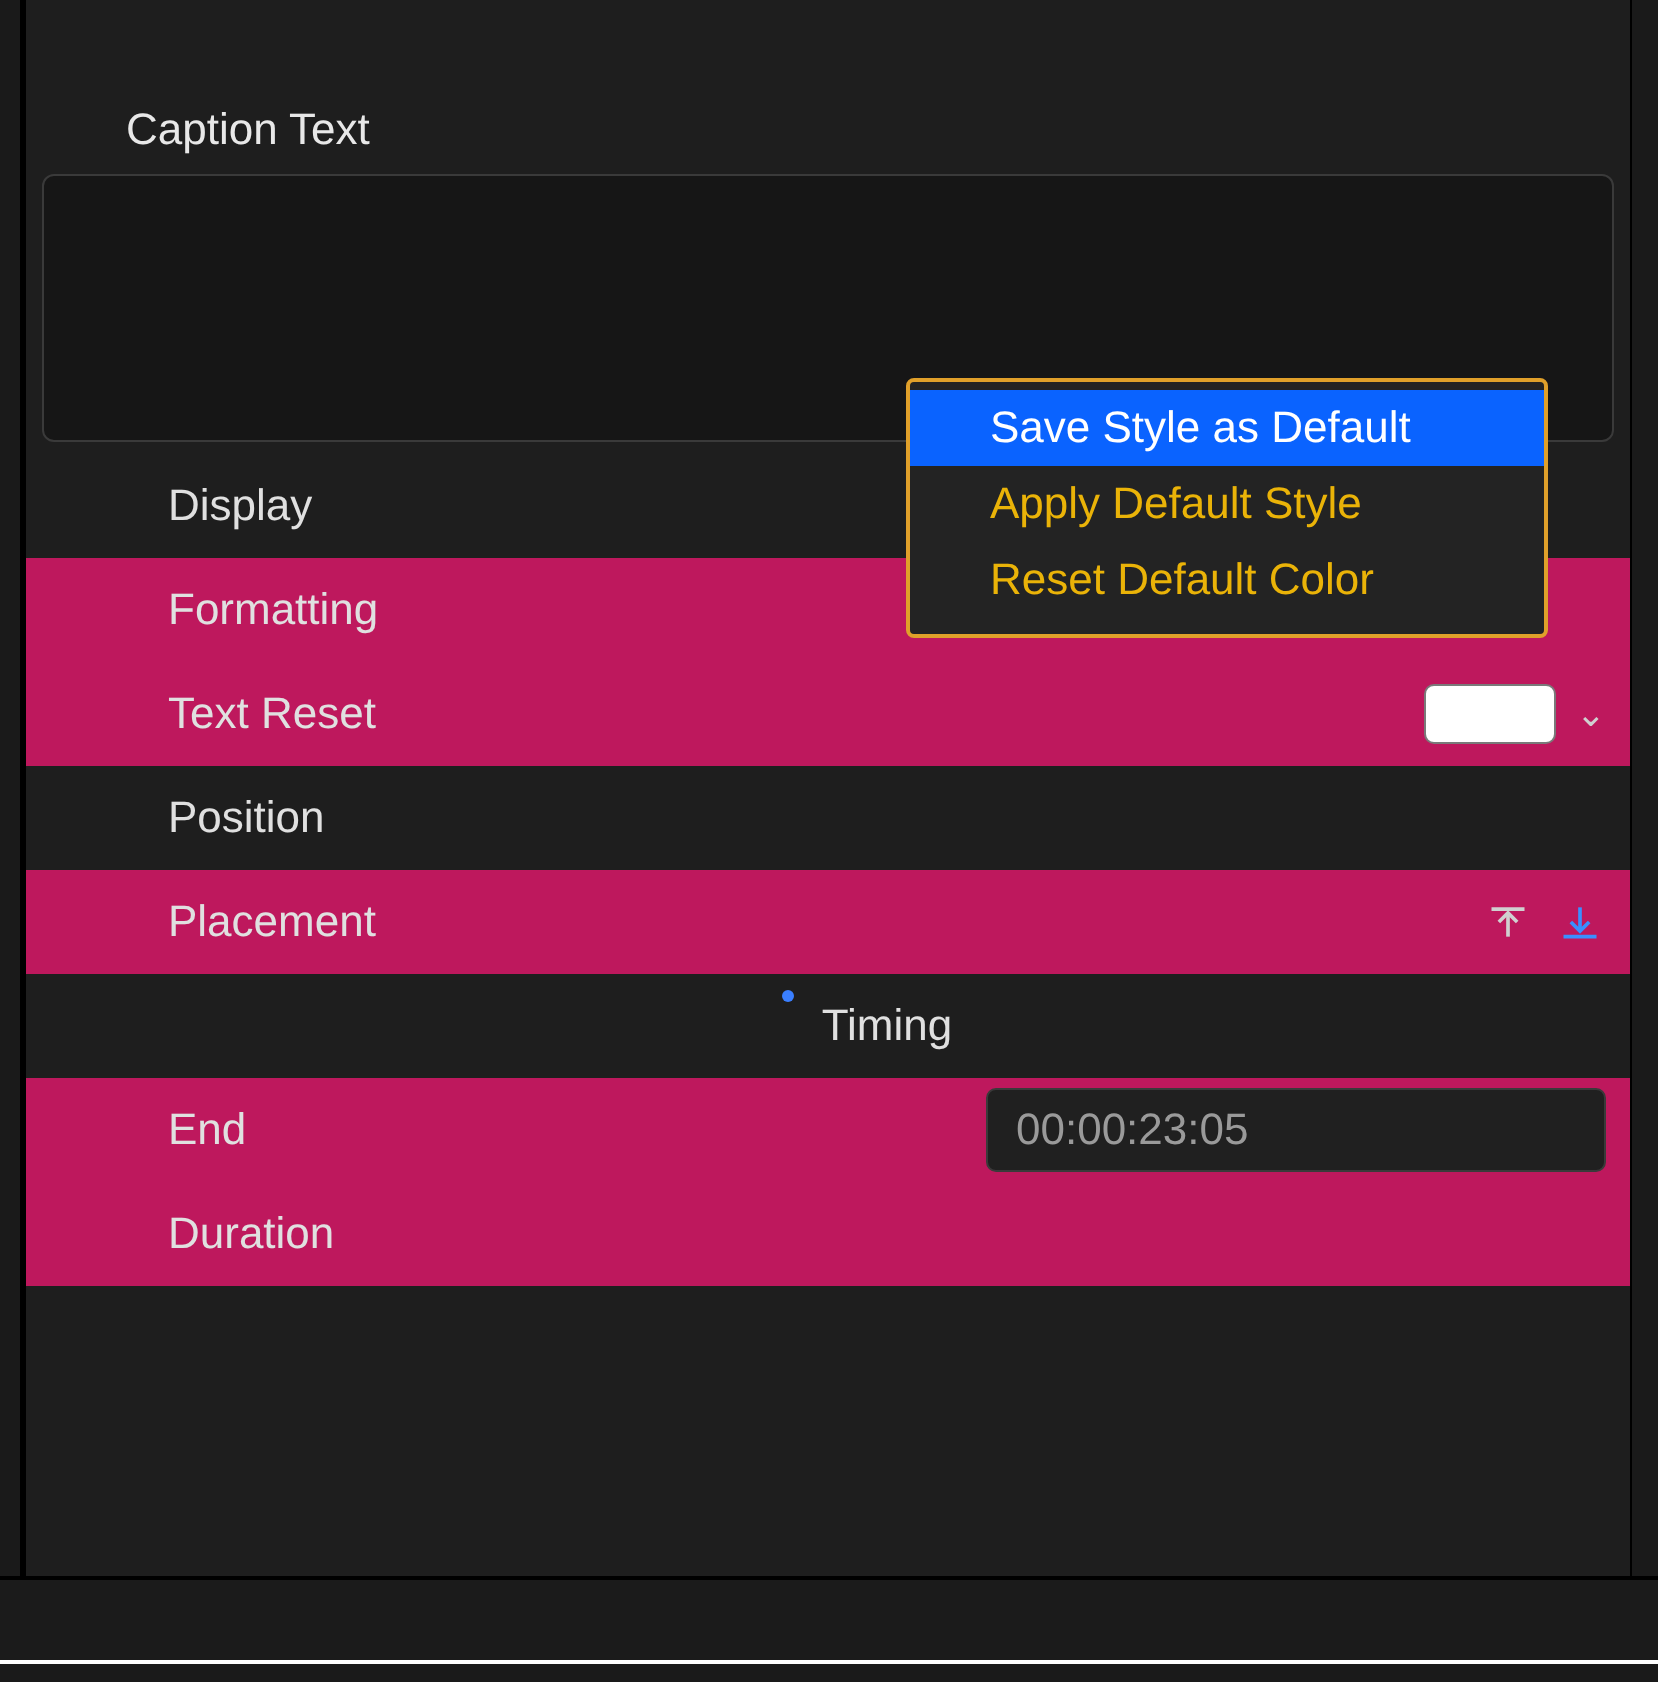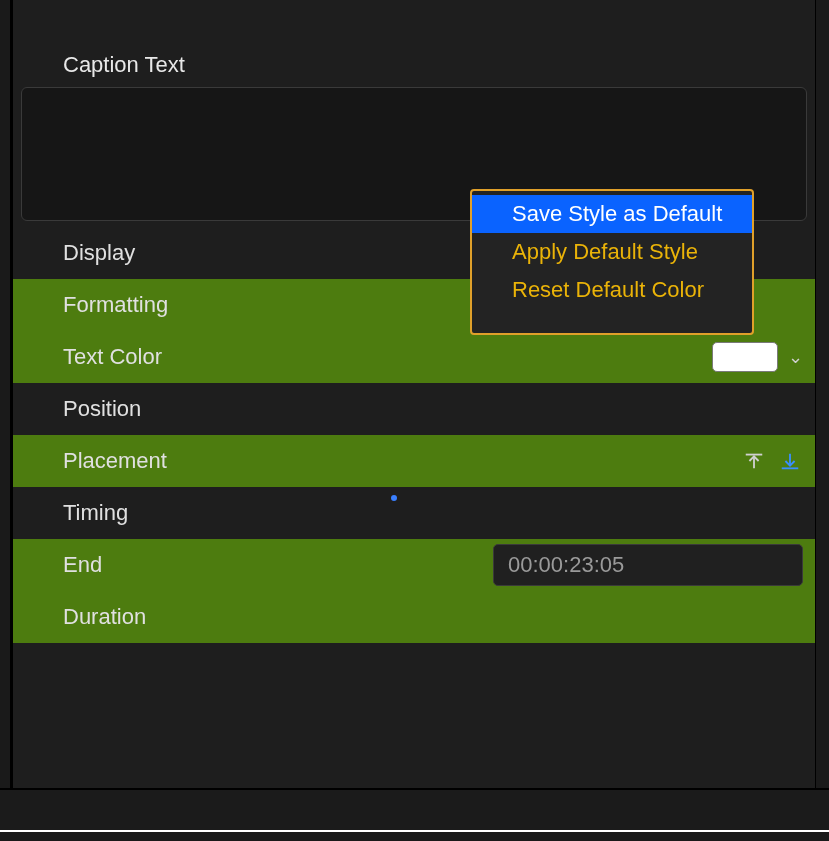--- a/index.html
+++ b/index.html
@@ -44,25 +44,26 @@
   }
   .row {
     height: 52px;
     display: flex;
     align-items: center;
     padding-left: 50px;
     padding-right: 12px;
     position: relative;
   }
   .row.shaded {
-    background: #4d7c0f;
+    background: #be185d;
   }
   .row-label {
     flex: 0 0 auto;
     color: #e0e0e0;
+    margin-left: 21px;
   }
   .row-control {
     margin-left: auto;
     display: flex;
     align-items: center;
     gap: 10px;
   }
   .color-swatch {
     width: 66px;
     height: 30px;
@@ -107,27 +108,27 @@
     position: absolute;
     left: 378px;
     top: 8px;
     width: 6px; height: 6px;
     border-radius: 50%;
     background: #3a7fff;
   }
   
   .popup {
     position: absolute;
-    left: 470px;
+    left: 453px;
     top: 189px;
-    width: 284px;
+    width: 321px;
     background: #232323;
     border: 2px solid #e0a02a;
     border-radius: 4px;
-    padding: 4px 0 24px 0;
+    padding: 4px 0 8px 0;
     z-index: 10;
   }
   .menu-item {
     height: 38px;
     display: flex;
     align-items: center;
     padding-left: 40px;
     color: #eab308;
     font-size: 22px;
   }
@@ -169,21 +170,21 @@
 
   <div class="row">
     <span class="row-label">Display</span>
   </div>
 
   <div class="row shaded">
     <span class="row-label">Formatting</span>
   </div>
 
   <div class="row shaded">
-    <span class="row-label">Text Color</span>
+    <span class="row-label">Text Reset</span>
     <div class="row-control">
       <div class="color-swatch"></div>
       <span class="chevron">⌄</span>
     </div>
   </div>
 
   <div class="row">
     <span class="row-label">Position</span>
   </div>
 
@@ -200,21 +201,21 @@
       <span class="icon-btn active">
         <svg width="22" height="22" viewBox="0 0 24 24" fill="none" stroke="#3a8fff" stroke-width="2">
           <line x1="12" y1="4" x2="12" y2="16"></line>
           <polyline points="7,12 12,17 17,12" fill="none"></polyline>
           <line x1="3" y1="20" x2="21" y2="20"></line>
         </svg>
       </span>
     </div>
   </div>
 
-  <div class="row" style="position:relative;">
+  <div class="row" style="position:relative;justify-content:center;">
     <span class="row-label">Timing</span>
     <span class="timing-dot"></span>
   </div>
 
 
   <div class="row shaded">
     <span class="row-label">End</span>
     <div class="row-control">
       <div class="time-input">
         <span>00:00:23:05</span>

